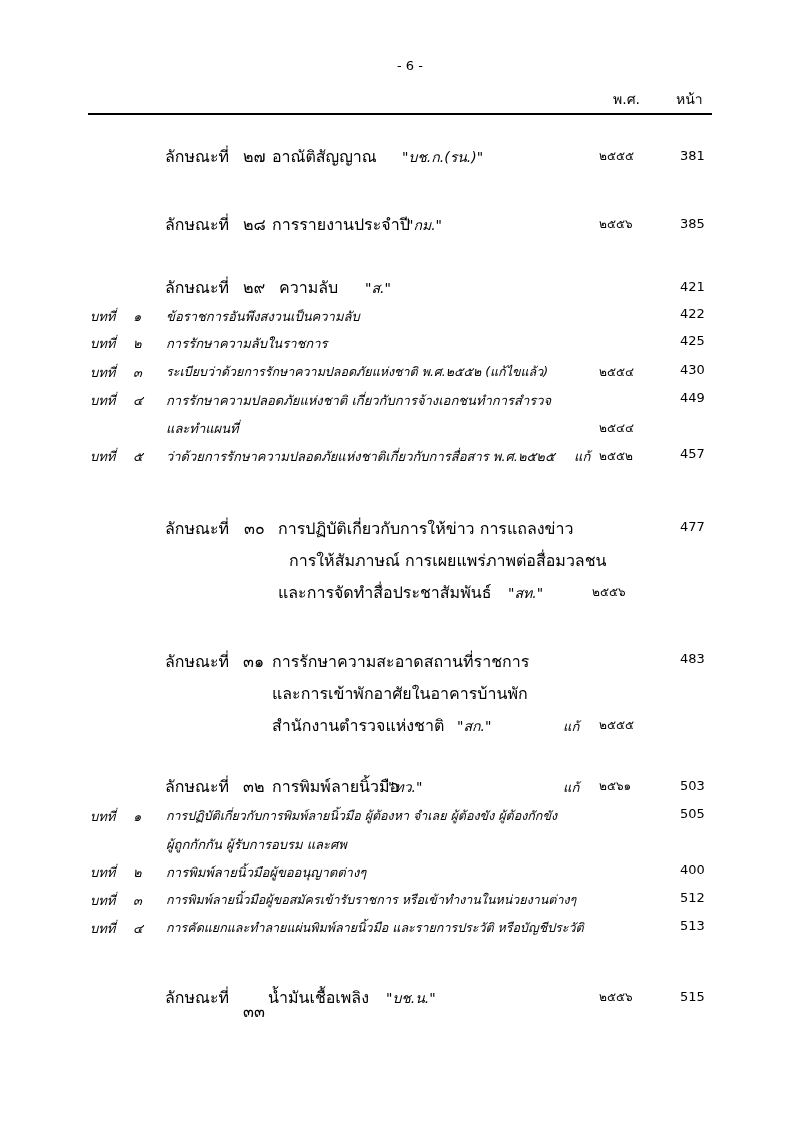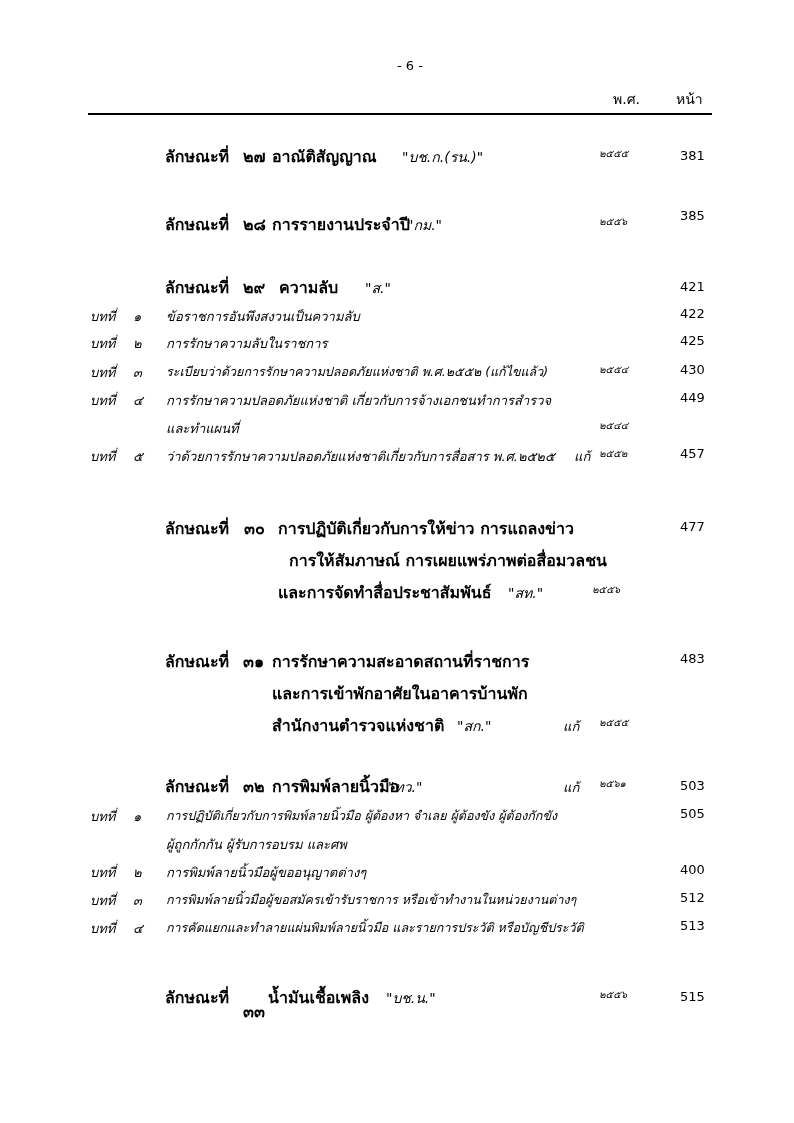--- a/index.html
+++ b/index.html
@@ -2,24 +2,24 @@
 <html><head>
 <meta charset="utf-8">
 <style>
   html, body { margin: 0; padding: 0; background: #ffffff; }
   body { width: 794px; height: 1123px; position: relative; overflow: hidden;
          font-family: "DejaVu Sans", "Liberation Sans", sans-serif; color: #000; }
   .abs { position: absolute; white-space: nowrap; }
   .pageno { font-size: 13px; top: 58px; left: 397px; }
   .hdr { font-size: 14px; top: 88px; }
   .rule { position: absolute; left: 88px; top: 113px; width: 624px; height: 2px; background: #000; }
-  .sec { font-size: 16px; font-weight: bold; }
+  .sec { font-size: 16px; font-weight: normal; }
   .sub { font-size: 13px; font-style: italic; }
   .code { font-style: italic; font-weight: normal; font-size: 14px; }
-  .yr { font-size: 10px; font-style: italic; }
+  .yr { font-size: 12px; }
   .pg { font-size: 13px; }
 </style>
 </head>
 <body>
 
 <div>
   <div class="abs pageno">- 6 -</div>
   <div class="abs hdr" style="left:613px">พ.ศ.</div>
   <div class="abs hdr" style="left:676px">หน้า</div>
   <div class="rule"></div>
@@ -32,21 +32,21 @@
     <span class="abs yr" style="left:599px;top:146px">๒๕๕๕</span>
     <span class="abs pg" style="left:680px;top:148px">381</span>
   </div>
 
   <div>
     <span class="abs sec" style="left:165px;top:212px">ลักษณะที่</span>
     <span class="abs sec" style="left:243px;top:212px">๒๘</span>
     <span class="abs sec" style="left:272px;top:212px">การรายงานประจำปี</span>
     <span class="abs code" style="left:407px;top:214px">"กม."</span>
     <span class="abs yr" style="left:599px;top:214px">๒๕๕๖</span>
-    <span class="abs pg" style="left:680px;top:208px">385</span>
+    <span class="abs pg" style="left:680px;top:216px">385</span>
   </div>
 
   <div>
     <span class="abs sec" style="left:165px;top:275px">ลักษณะที่</span>
     <span class="abs sec" style="left:243px;top:275px">๒๙</span>
     <span class="abs sec" style="left:279px;top:275px">ความลับ</span>
     <span class="abs code" style="left:365px;top:277px">"ส."</span>
     <span class="abs pg" style="left:680px;top:279px">421</span>
   </div>
   <div>

